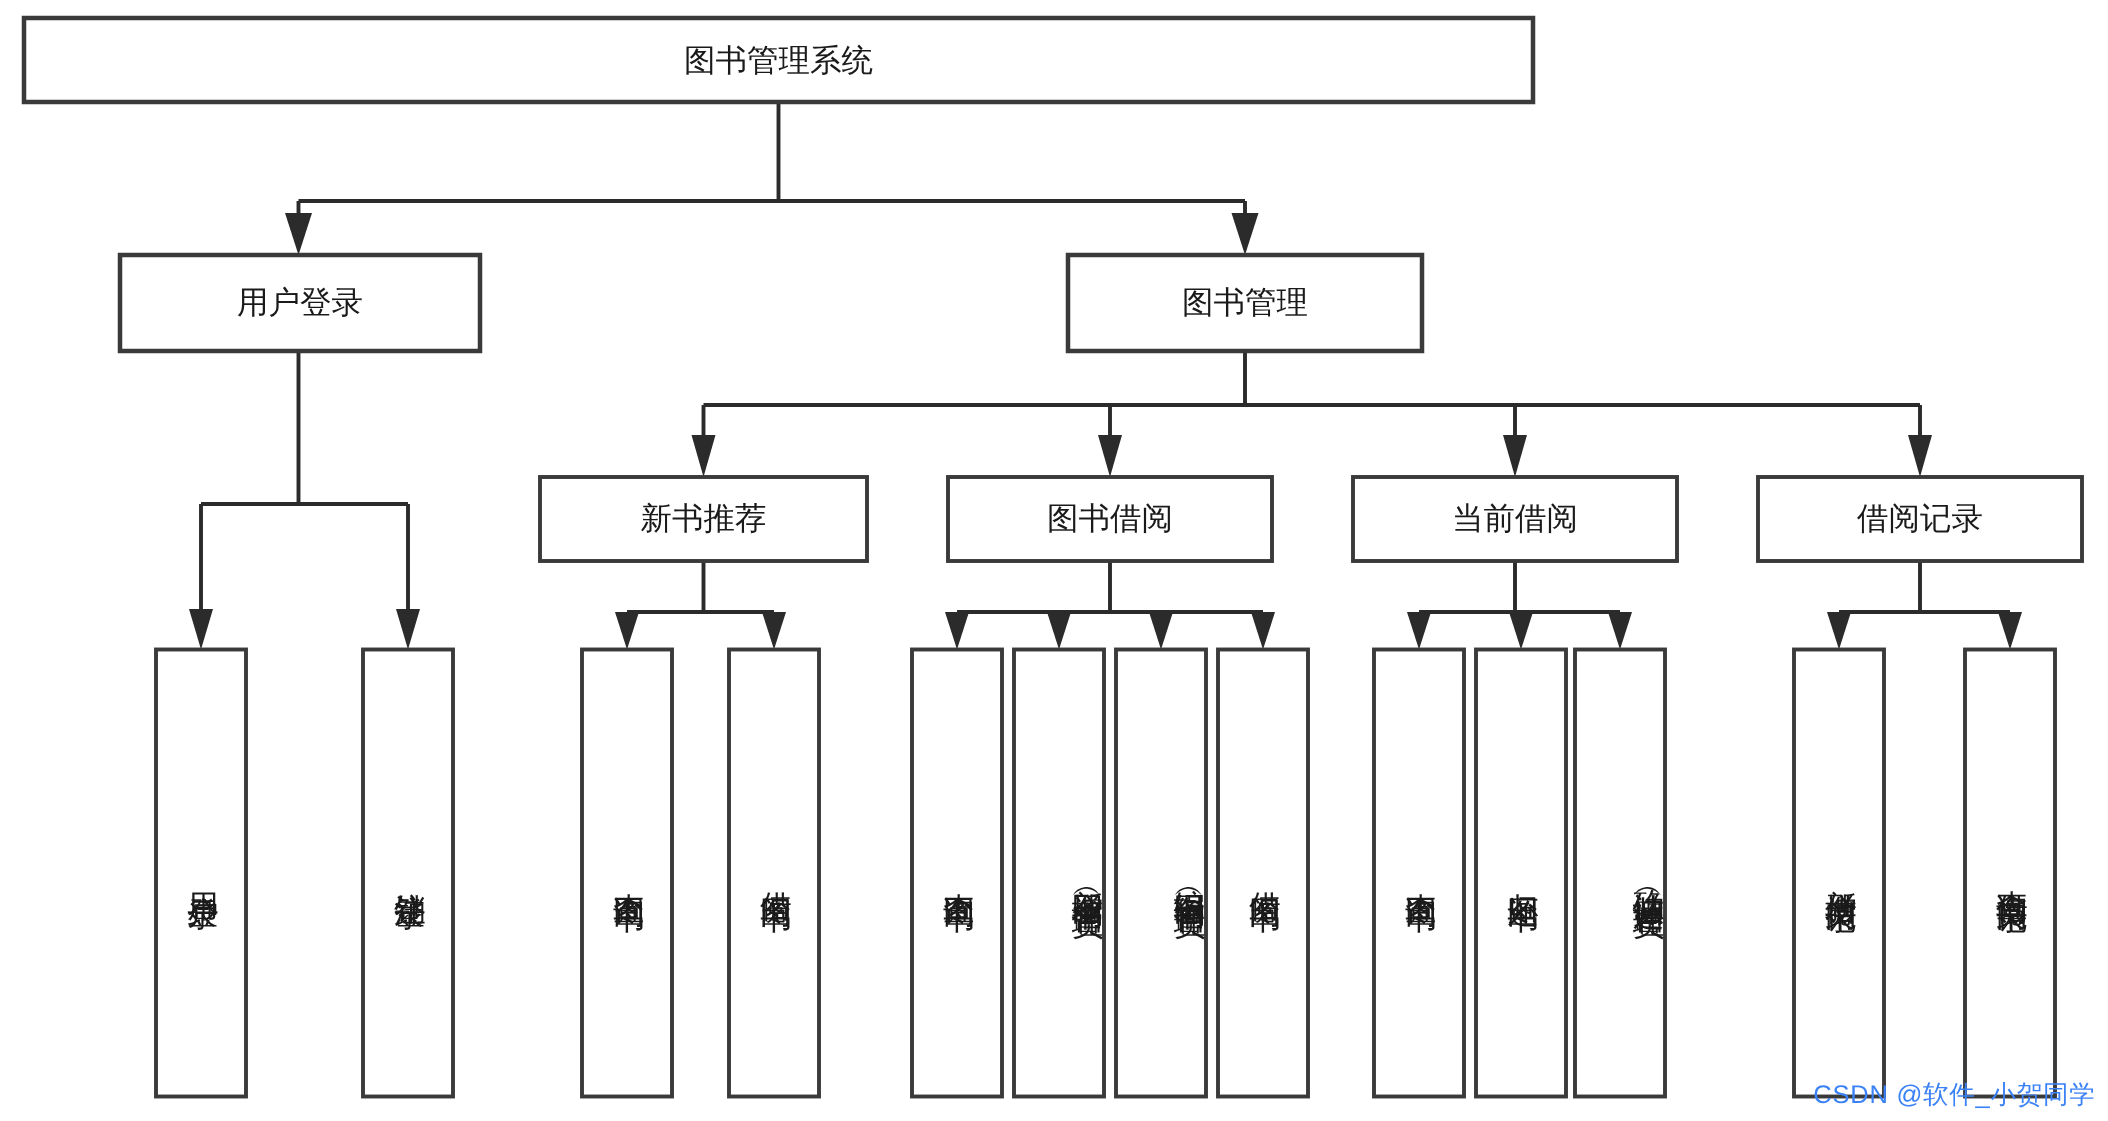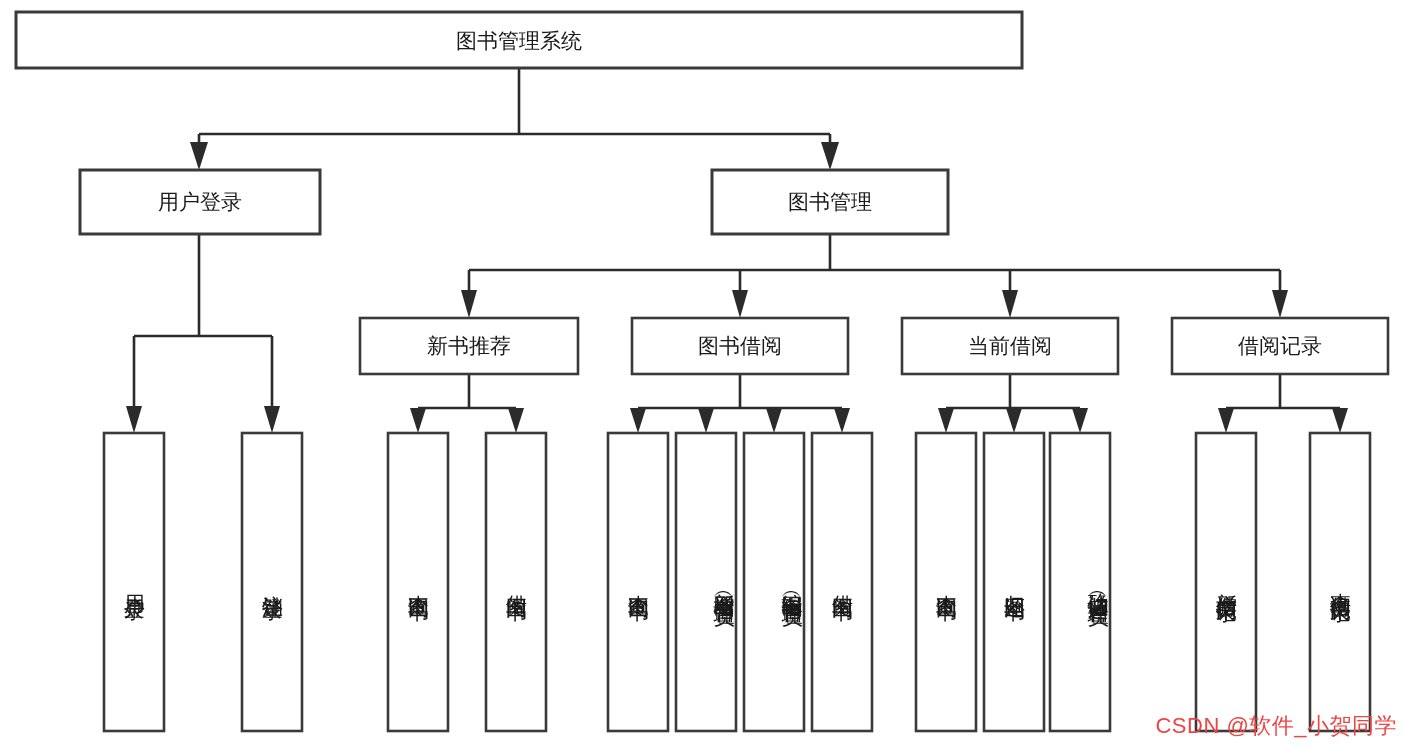--- a/index.html
+++ b/index.html
@@ -67,22 +67,22 @@
     color: #1a1a1a;
     white-space: nowrap;
     pointer-events: none;
     user-select: none;
   }
   .watermark {
     position: absolute;
     right: 8px;
     bottom: 6px;
     font-family: "Liberation Sans", "DejaVu Sans", sans-serif;
-    font-size: 22px;
-    color: #ef4444;
+    font-size: 17px;
+    color: #3b82f6;
     letter-spacing: 0.5px;
     white-space: nowrap;
   }
 </style>
 </head>
 <body>
 
 <div id="diagram-root">
 
   <svg class="diagram" viewBox="0 0 1405 747" xmlns="http://www.w3.org/2000/svg">

